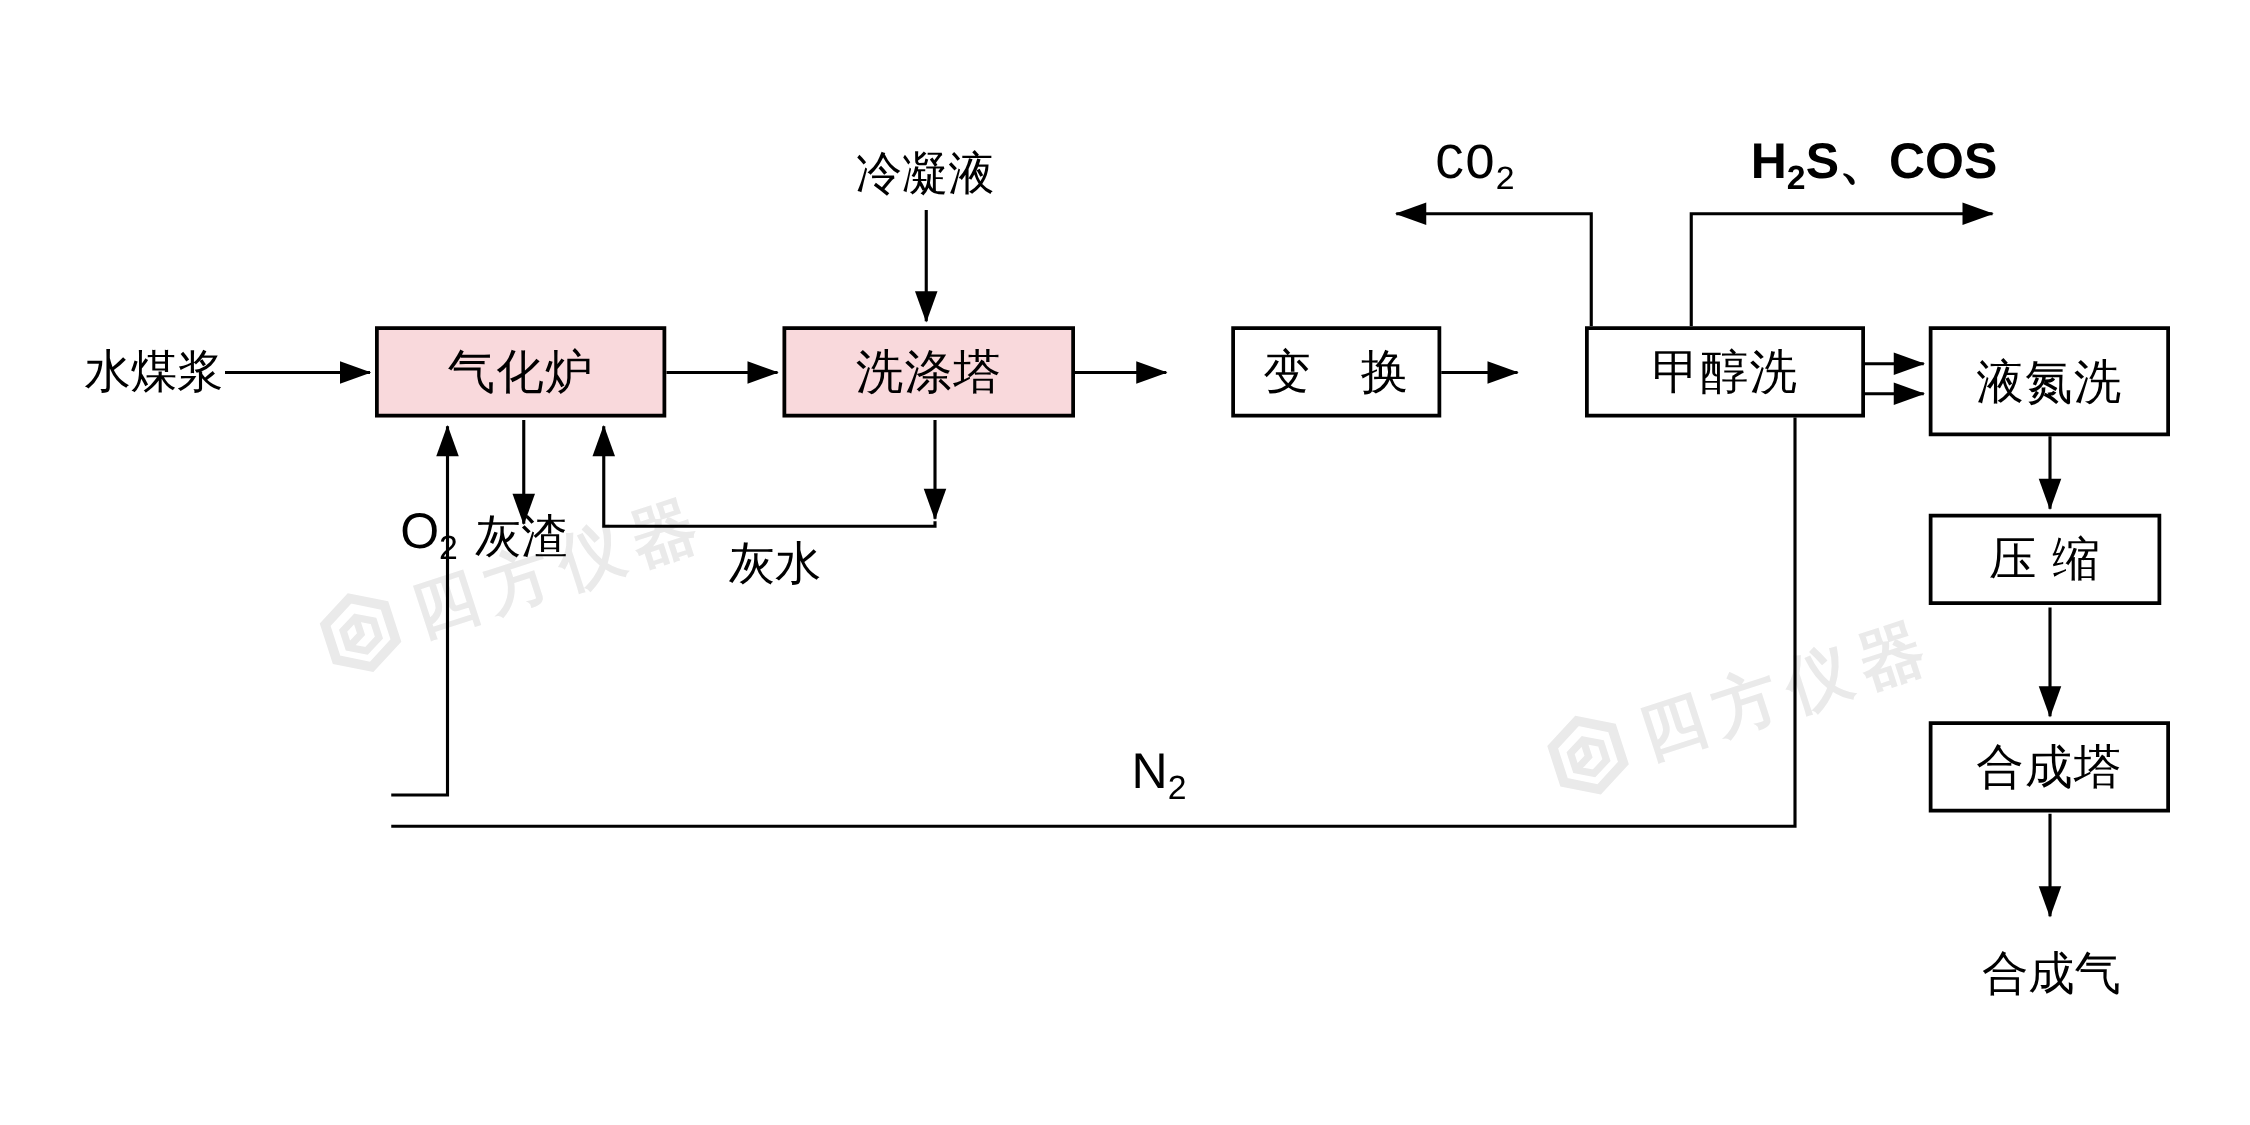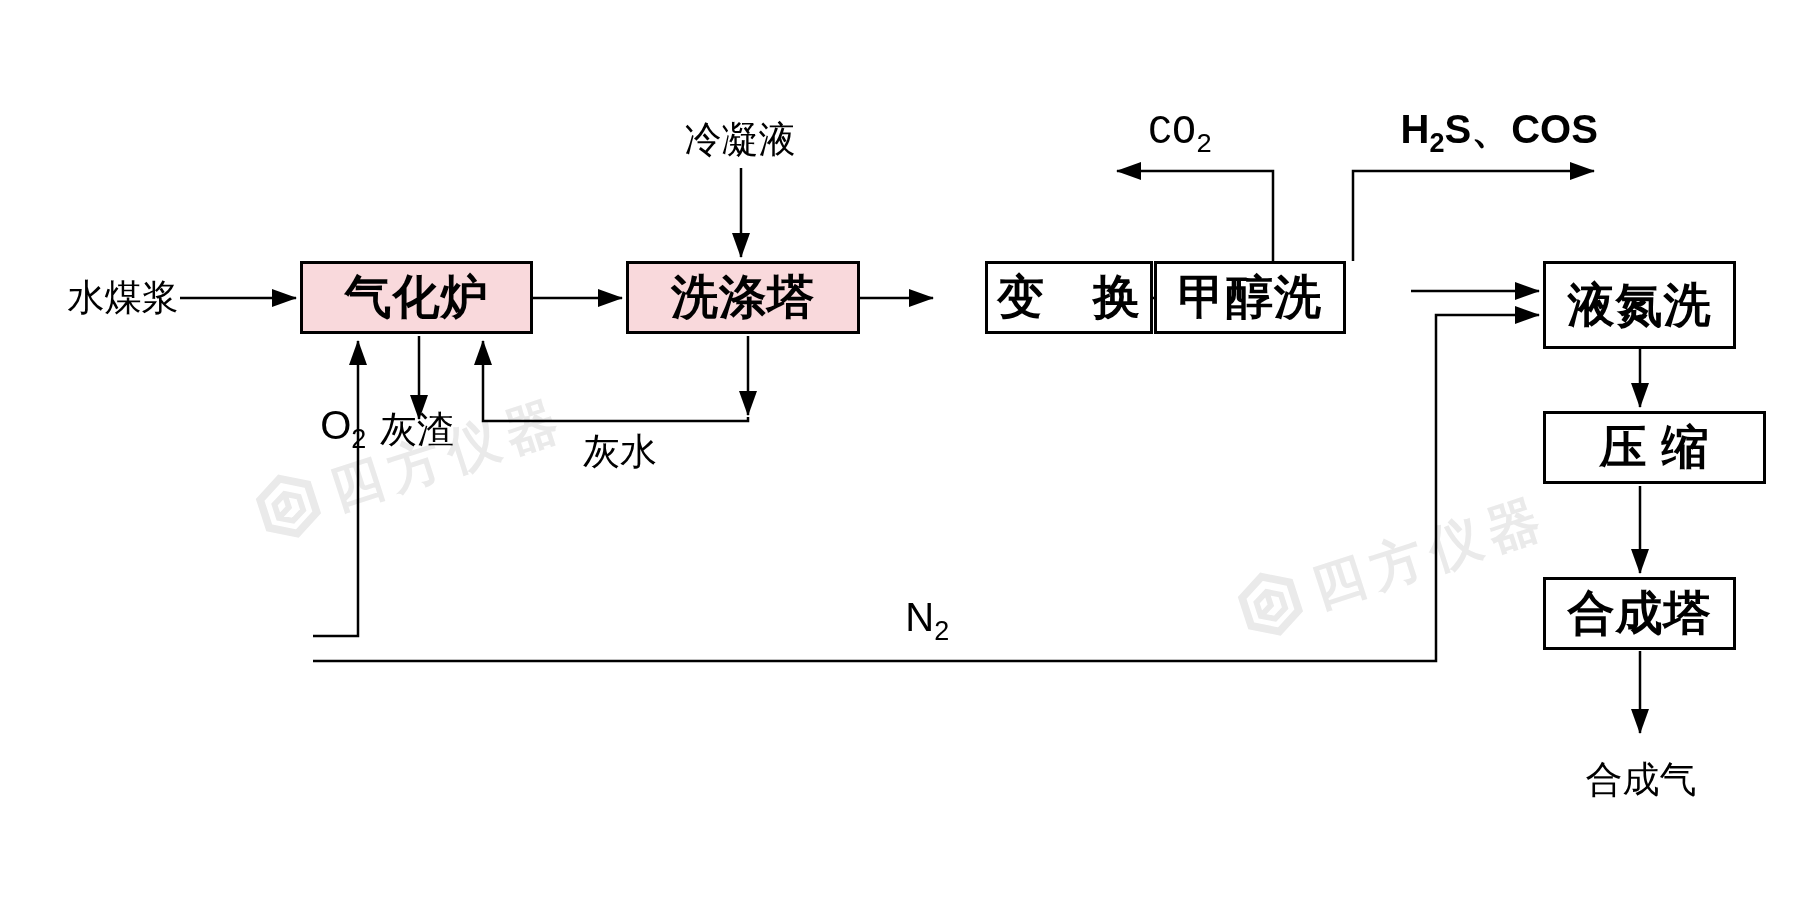--- a/index.html
+++ b/index.html
@@ -11,25 +11,24 @@
     font-family:"Liberation Sans","DejaVu Sans",sans-serif;
     color:#000;
   }
   .connectors{position:absolute;left:0;top:0;z-index:2;}
   .box{
     position:absolute;
     box-sizing:border-box;
     border:3px solid #000;
     background:#ffffff;
     display:flex;align-items:center;justify-content:center;
-    font-size:47px;
+    font-size:38px;
     letter-spacing:1px;
     white-space:pre;
     z-index:3;
-    font-weight:bold;
   }
   .box.pink{background:var(--pink,#f9d9dc);}
   .lbl{
     position:absolute;
     transform:translate(-50%,-50%);
     font-size:37px;
     white-space:pre;
     z-index:4;
     line-height:1;
   }
@@ -91,23 +90,23 @@
       <path d="M1353,261 V171 H1594" marker-end="url(#ah)"></path>
       <path d="M1640,336 V407" marker-end="url(#ah)"></path>
       <path d="M1640,486 V573" marker-end="url(#ah)"></path>
       <path d="M1640,651 V733" marker-end="url(#ah)"></path>
     </g>
   </svg>
 
   <div class="box pink" style="left:300px;top:261px;width:233px;height:73px;">气化炉</div>
   <div class="box pink" style="left:626px;top:261px;width:234px;height:73px;">洗涤塔</div>
   <div class="box" style="left:937px;top:261px;width:168px;height:73px;margin-left:48px;">变　换</div>
-  <div class="box" style="left:1154px;top:261px;width:192px;height:73px;">甲醇洗</div>
+  <div class="box" style="left:1268px;top:261px;width:224px;height:73px;">甲醇洗</div>
   <div class="box" style="left:1543px;top:261px;width:193px;height:88px;">液氮洗</div>
-  <div class="box" style="left:1543px;top:411px;width:223px;height:73px;">压 缩</div>
+  <div class="box" style="left:1543px;top:411px;width:186px;height:73px;">压 缩</div>
   <div class="box" style="left:1543px;top:577px;width:193px;height:73px;">合成塔</div>
 
   <div class="lbl" style="left:123px;top:297px;">水煤浆</div>
   <div class="lbl" style="left:740px;top:139px;">冷凝液</div>
   <div class="lbl formula" style="left:1132px;top:136px;font-family:Liberation Mono, monospace;">
     <span>CO</span><sub>2</sub>
   </div>
   <div class="lbl formula" style="left:1477px;top:133px;font-weight:bold;">
     <span>H</span><sub>2</sub><span>S、COS</span>
   </div>

